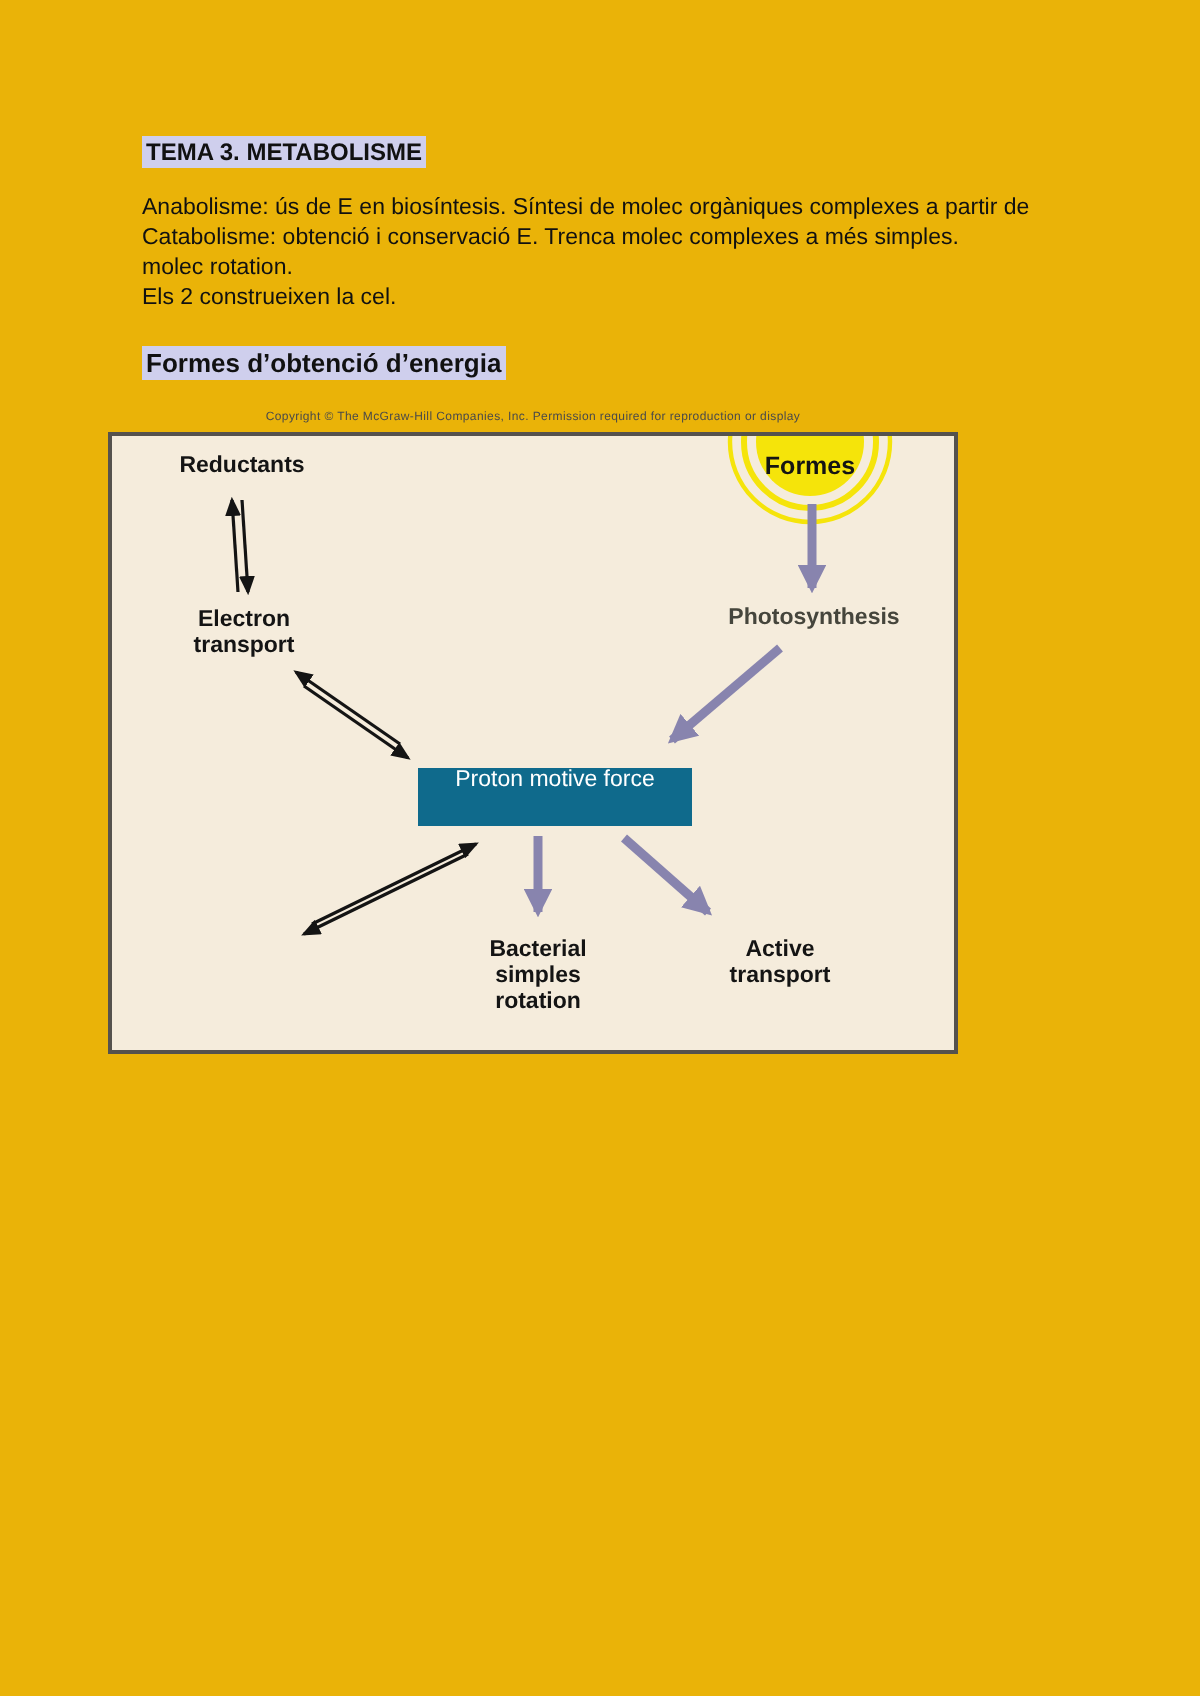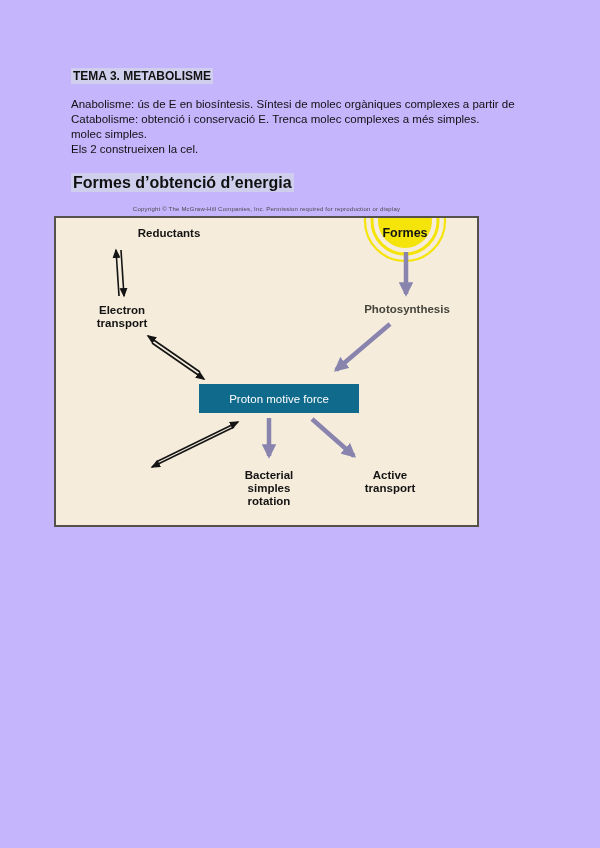--- a/index.html
+++ b/index.html
@@ -1,25 +1,25 @@
 <!DOCTYPE html>
 <html><head>
 <meta charset="utf-8">
 <style>
   html,body{margin:0;padding:0;}
   body{
     width:600px;height:848px;background:#ffffff;
     font-family:"Liberation Sans","DejaVu Sans",sans-serif;
     color:#111;
   }
-  .page{position:relative;width:600px;height:848px;background:#c4b5fd;overflow:hidden;}
+  .page{position:relative;width:600px;height:848px;background:#eab308;overflow:hidden;}
 
   
   .doc-title{position:absolute;left:71px;top:69px;font-size:12px;font-weight:bold;}
-  .doc-subtitle{position:absolute;left:71px;top:174px;font-size:16px;font-weight:bold;}
+  .doc-subtitle{position:absolute;left:71px;top:174px;font-size:13px;font-weight:bold;}
   .hl{background:#cfcfed;padding:1px 2px;}
   .paragraph{position:absolute;left:71px;top:97px;font-size:11.5px;line-height:15px;}
   .pline{white-space:nowrap;}
 
   
   .figure-wrap{position:absolute;left:54px;top:205px;width:425px;}
   .copyright{width:100%;text-align:center;font-size:6px;color:#4a4a4a;letter-spacing:.2px;line-height:8px;}
   .diagram{
     position:relative;margin-top:3px;width:421px;height:307px;
     border:2px solid #55524e;background:#f5ecdc;overflow:hidden;
@@ -27,23 +27,23 @@
   .arrows-svg{position:absolute;left:0;top:0;width:421px;height:307px;}
 
   .lbl{
     position:absolute;transform:translateX(-50%);
     text-align:center;font-weight:bold;font-size:11.5px;line-height:13px;
     white-space:pre-line;color:#141414;
   }
   .lbl-photo{color:#45453c;}
 
   .pmf-box{
-    position:absolute;left:143px;top:166px;width:160px;height:29px;
+    position:absolute;left:153px;top:166px;width:137px;height:29px;
     background:#0f6a8c;color:#ffffff;font-size:11.5px;
-    display:flex;align-items:center;justify-content:center;
+    display:flex;justify-content:center;
   }
 
   .adp-row{
     position:absolute;left:12px;top:244px;height:26px;
     display:flex;align-items:center;font-size:12px;font-weight:bold;
   }
   .adp-row .adp{color:#e93b84;}
   .adp-row .plus{margin:0 3px;color:#141414;}
   .adp-row .pi{color:#141414;}
   .adp-row sub{font-size:8px;}
@@ -58,21 +58,21 @@
 
 <div class="page">
 
   <div class="doc-title">
     <span class="hl">TEMA 3. METABOLISME</span>
   </div>
 
   <div class="paragraph">
     <div class="pline">Anabolisme: ús de E en biosíntesis. Síntesi de molec orgàniques complexes a partir de</div>
     <div class="pline">Catabolisme: obtenció i conservació E. Trenca molec complexes a més simples.</div>
-    <div class="pline">molec simples.</div>
+    <div class="pline">molec rotation.</div>
     <div class="pline">Els 2 construeixen la cel.</div>
   </div>
 
   <div class="doc-subtitle">
     <span class="hl">Formes d’obtenció d’energia</span>
   </div>
 
   <div class="figure-wrap">
     <div class="copyright">Copyright © The McGraw-Hill Companies, Inc. Permission required for reproduction or display</div>
 
@@ -107,21 +107,21 @@
           <line x1="65" y1="32" x2="68" y2="78" marker-end="url(#arrowB)"></line>
 
           <line x1="144" y1="154" x2="92" y2="118" marker-end="url(#arrowB)"></line>
           <line x1="96" y1="125" x2="148" y2="161" marker-end="url(#arrowB)"></line>
 
           <line x1="100" y1="244" x2="182" y2="204" marker-end="url(#arrowB)"></line>
           <line x1="178" y1="209" x2="96" y2="249" marker-end="url(#arrowB)"></line>
         </g>
       </svg>
 
-      <div class="lbl" style="left:65px;top:9px;margin-left:48px;">Reductants</div>
+      <div class="lbl" style="left:65px;top:9px;">Reductants</div>
 
       <div class="lbl" style="left:349px;top:9px;font-size:12.5px;">Formes</div>
 
       <div class="lbl" style="left:66px;top:86px;">Electron
 transport</div>
 
       <div class="lbl lbl-photo" style="left:351px;top:85px;">Photosynthesis</div>
 
       <div class="pmf-box">
         <span>Proton motive force</span>

